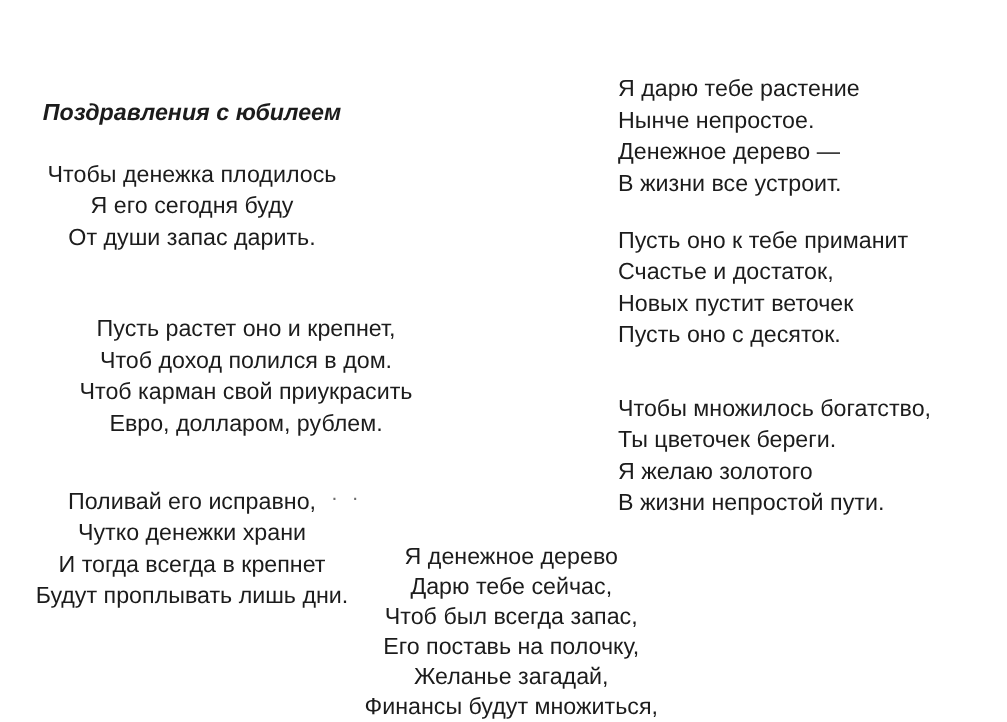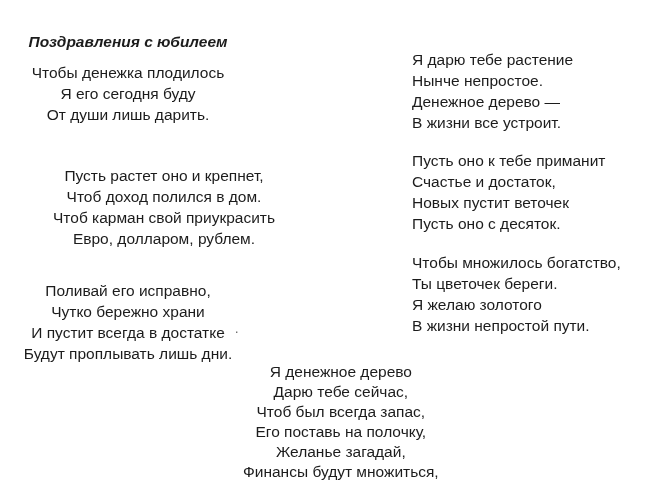--- a/index.html
+++ b/index.html
@@ -9,73 +9,73 @@
     color: #1c1c1c;
     font-family: "Liberation Sans", sans-serif;
     position: relative;
     overflow: hidden;
   }
   .block { position: absolute; }
   .poem { font-size: 15.5px; line-height: 21px; }
   .line { display: block; white-space: nowrap; }
 
   
-  .col-left { left: 0; width: 256px; text-align: center; }
+  .col-left { left: 0; width: 256px; text-align: center; margin-top: 44px; }
   .title {
     top: 22px;
     font-weight: bold;
     font-style: italic;
     font-size: 15.5px;
     line-height: 20px;
   }
   .l-s1 { top: 62px; }
   .l-s2 { top: 165px; padding-left: 36px; }
   .l-s3 { top: 280px; }
 
   
   .col-mid { left: 243px; top: 315px; text-align: center; line-height: 20px; margin-top: 47px; }
 
   
   .col-right { left: 412px; text-align: left; margin-top: 15px; }
   .r-s1 { top: 34px; }
   .r-s2 { top: 135px; }
-  .r-s3 { top: 237px; }
+  .r-s3 { top: 247px; }
 
   
   .stray-dots {
     left: 221px; top: 320px;
     font-size: 14px;
     letter-spacing: 3px;
     color: #6e6e6e;
   }
 </style>
 </head>
 <body>
 
 <div>
 
   <h1 class="block col-left title">Поздравления с юбилеем</h1>
 
   <section class="block col-left poem l-s1">
     <span class="line">Чтобы денежка плодилось</span>
     <span class="line">Я его сегодня буду</span>
-    <span class="line">От души лишь дарить.</span>
+    <span class="line">От души запас дарить.</span>
   </section>
 
   <section class="block col-left poem l-s2">
     <span class="line">Пусть растет оно и крепнет,</span>
     <span class="line">Чтоб доход полился в дом.</span>
     <span class="line">Чтоб карман свой приукрасить</span>
     <span class="line">Евро, долларом, рублем.</span>
   </section>
 
   <section class="block col-left poem l-s3">
     <span class="line">Поливай его исправно,</span>
-    <span class="line">Чутко бережно храни</span>
-    <span class="line">И пустит всегда в достатке</span>
+    <span class="line">Чутко денежки храни</span>
+    <span class="line">И тогда всегда в крепнет</span>
     <span class="line">Будут проплывать лишь дни.</span>
   </section>
 
   <span class="block stray-dots">. .</span>
 
   <section class="block col-mid poem">
     <span class="line">Я денежное дерево</span>
     <span class="line">Дарю тебе сейчас,</span>
     <span class="line">Чтоб был всегда запас,</span>
     <span class="line">Его поставь на полочку,</span>

